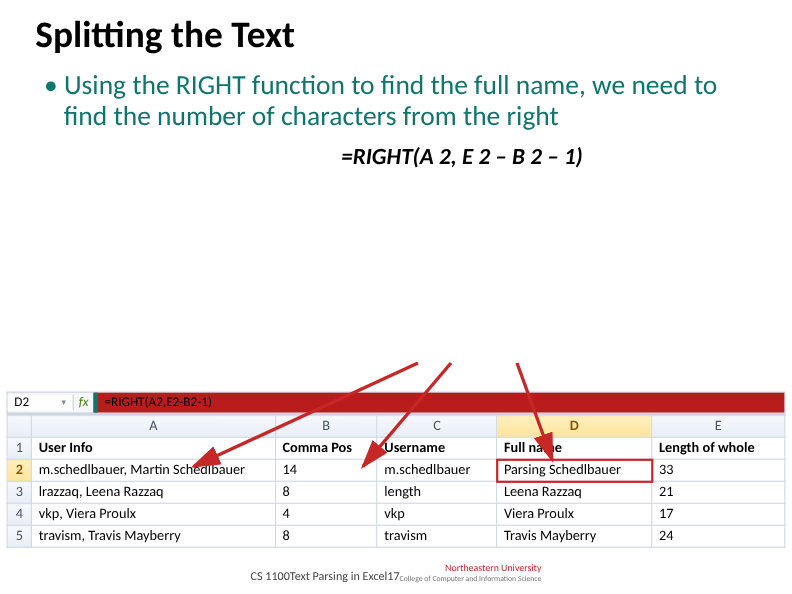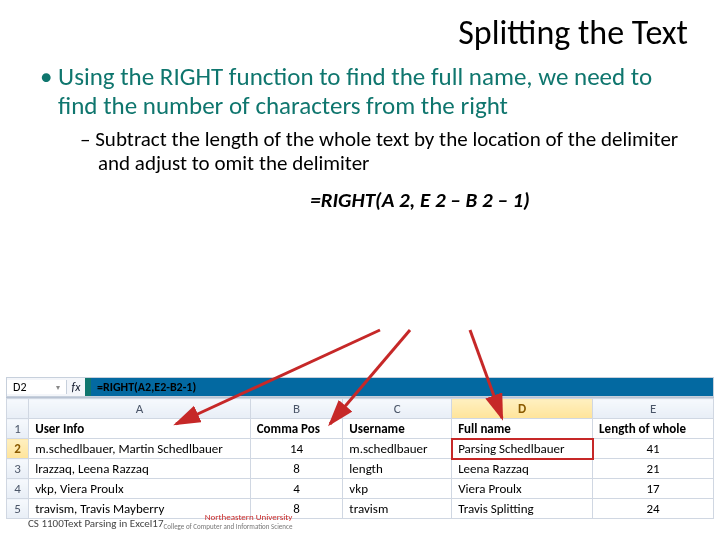--- a/index.html
+++ b/index.html
@@ -7,22 +7,22 @@
     width: 720px;
     height: 540px;
     background: #fff;
     font-family: Calibri, Arial, sans-serif;
     position: relative;
     overflow: hidden;
   }
   .slide { padding: 12px 32px 0 32px; }
   h1 {
     font-size: 34px;
-    font-weight: 400;
-    text-align: right;
+    font-weight: 700;
+    text-align: left;
     margin-bottom: 10px;
     color: #000;
   }
   .bullet1 {
     font-size: 25px;
     color: #0f766e;
     margin-left: 8px;
     margin-bottom: 6px;
     line-height: 1.15;
     text-indent: -18px;
@@ -47,49 +47,48 @@
     font-style: italic;
   }
 
   
   .excel {
     position: absolute;
     left: 6px; right: 6px;
     top: 356px;
     font-family: Calibri, Arial, sans-serif;
     font-size: 12px;
-    margin-top: 21px;
   }
   .fbar {
     display: flex;
     align-items: center;
     background: #f4f6fa;
     border: 1px solid #c7d0dc;
     height: 20px;
   }
   .namebox {
     width: 60px;
     border-right: 1px solid #c7d0dc;
     padding: 0 6px;
     display: flex; align-items: center;
     justify-content: space-between;
     background: #fff;
   }
   .fxicon {
     width: 18px; text-align: center;
     font-style: italic;
-    color: #0f172a;
+    color: #4d7c0f;
   }
   .fxval {
     flex: 1;
-    background: #0369a1;
-    border-left: 6px solid #0f766e;
+    background: #b91c1c;
+    border-left: 4px solid #0f766e;
     padding: 0 6px;
     height: 100%;
-    display: flex; align-items: center; font-weight: bold;
+    display: flex; align-items: center;
   }
   .sheet { border-top: 1px solid #b8c3d3; }
   table {
     border-collapse: collapse;
     width: 100%;
     font-size: 13px;
     table-layout: fixed;
   }
   th, td {
     border: 1px solid #d0d7e2;
@@ -109,55 +108,54 @@
     text-align: center;
     color: #4a5568;
     width: 22px;
   }
   .rowhdr.sel, th.sel {
     background: linear-gradient(#fff0c0, #ffe49a);
     color: #8a5a00;
     font-weight: 700;
   }
   .bold { font-weight: 700; }
-  .num { text-align: center; }
+  .num { text-align: left; }
   .selcell {
     outline: 2px solid #c62828;
     outline-offset: -1px;
   }
   .left { text-align: left; }
 
   
   svg.arrows {
     position: absolute;
     left: 0; top: 0;
     width: 720px; height: 540px;
     pointer-events: none;
   }
 
   .footer {
     position: absolute;
     bottom: 10px; left: 0; right: 0;
     display: flex;
-    justify-content: flex-start;
+    justify-content: center;
     align-items: flex-end;
     padding: 0 28px;
     font-size: 11px;
     color: #444;
   }
   .logo { color: #c62828; font-size: 9px; text-align: right; line-height: 1; }
   .logo .sub { color: #777; font-size: 7px; }
 </style>
 </head>
 <body>
 
 <div class="slide">
   <h1>Splitting the Text</h1>
   <div class="bullet1">Using the RIGHT function to find the full name, we need to find the number of characters from the right</div>
-  <div class="bullet2">Subtract the length of the whole text by the location of the delimiter and adjust to omit the delimiter</div>
   <div class="formula">=RIGHT(A 2, E 2 – B 2 – 1)</div>
 </div>
 
 <div class="excel">
   <div class="fbar">
     <div class="namebox">
       <span>D2</span>
       <span style="font-size:8px;color:#888;">▾</span>
     </div>
     <div class="fxicon">fx</div>
@@ -191,21 +189,21 @@
             <td class="bold left">Username</td>
             <td class="bold left">Full name</td>
             <td class="bold left">Length of whole</td>
           </tr>
           <tr>
             <td class="rowhdr sel">2</td>
             <td class="left">m.schedlbauer, Martin Schedlbauer</td>
             <td class="num">14</td>
             <td class="left">m.schedlbauer</td>
             <td class="left selcell">Parsing Schedlbauer</td>
-            <td class="num">41</td>
+            <td class="num">33</td>
           </tr>
           <tr>
             <td class="rowhdr">3</td>
             <td class="left">lrazzaq, Leena Razzaq</td>
             <td class="num">8</td>
             <td class="left">length</td>
             <td class="left">Leena Razzaq</td>
             <td class="num">21</td>
           </tr>
           <tr>
@@ -214,21 +212,21 @@
             <td class="num">4</td>
             <td class="left">vkp</td>
             <td class="left">Viera Proulx</td>
             <td class="num">17</td>
           </tr>
           <tr>
             <td class="rowhdr">5</td>
             <td class="left">travism, Travis Mayberry</td>
             <td class="num">8</td>
             <td class="left">travism</td>
-            <td class="left">Travis Splitting</td>
+            <td class="left">Travis Mayberry</td>
             <td class="num">24</td>
           </tr>
         </tbody>
     </table>
   </div>
 </div>
 
 <svg class="arrows">
   <defs>
     <marker id="ah" markerWidth="10" markerHeight="10" refX="8" refY="3" orient="auto">

